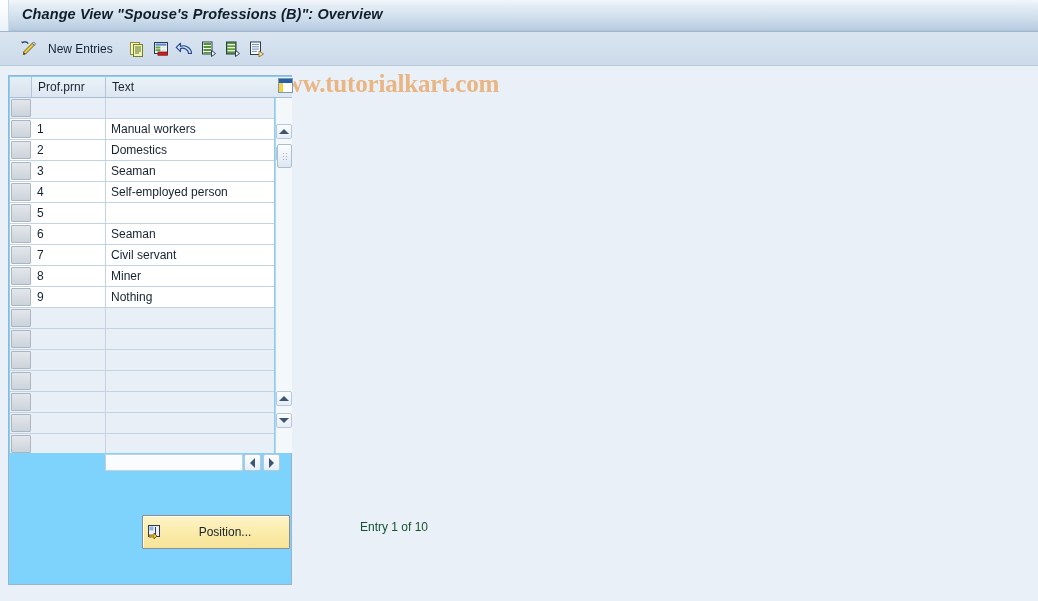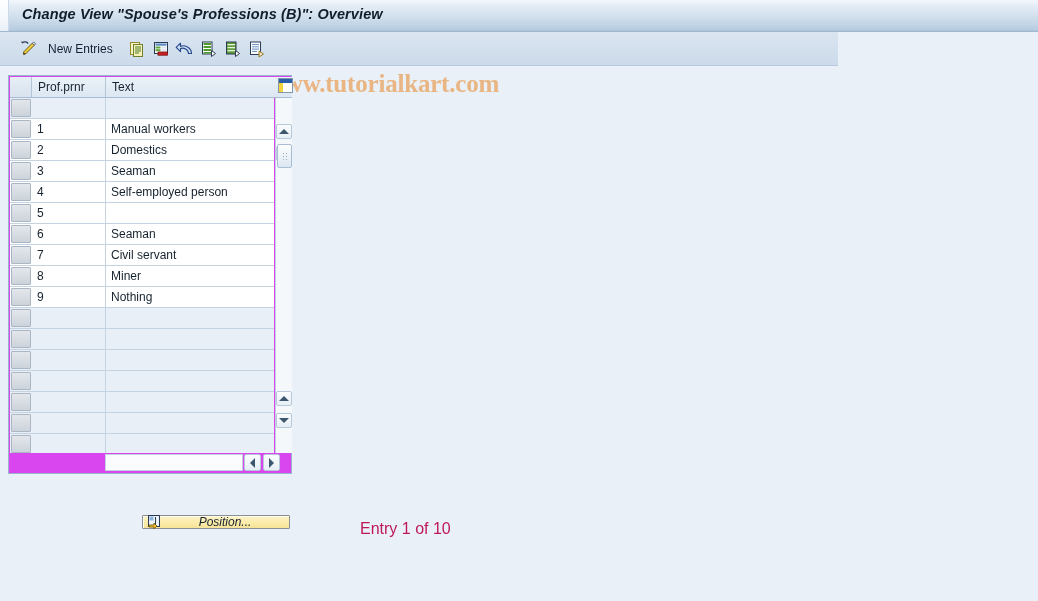--- a/index.html
+++ b/index.html
@@ -24,21 +24,21 @@
     border-right: 1px solid #cbd9e8;
   }
   .title-text {
     position: absolute; left: 22px; top: 6px;
     font-size: 14.5px; font-weight: bold; font-style: italic;
     color: #101d2b; letter-spacing: 0.1px; white-space: nowrap;
   }
 
   
   .toolbar {
-    position: absolute; left: 0; top: 32px; width: 838px; height: 34px;
+    position: absolute; left: 0; top: 32px; width: 1038px; height: 34px;
     background: linear-gradient(to bottom, #dbe5f0 0%, #d2dfed 55%, #ccdaea 100%);
     border-bottom: 1px solid #b7c9dc;
     text-decoration: underline;
   }
   .tb-item {
     position: absolute; top: 5px; height: 24px;
     display: flex; align-items: center; justify-content: center;
   }
   .tb-label {
     position: absolute; top: 10px; font-size: 12px; color: #132132;
@@ -47,22 +47,22 @@
   .watermark {
     position: absolute; left: 267px; top: 38px;
     font-family: "Liberation Serif", serif;
     font-size: 25px; font-weight: bold; color: #e8b583;
     letter-spacing: -0.2px; white-space: nowrap;
   }
 
   
   .table-panel {
     position: absolute; left: 8px; top: 75px;
-    width: 284px; height: 399px;
-    background: #d946ef;
+    width: 284px; height: 510px;
+    background: #7dd3fc;
     border: 1px solid #9bb4ce;
   }
   .tbl-header {
     position: absolute; left: 1px; top: 1px; width: 282px; height: 21px;
     background: linear-gradient(to bottom, #eaf1f8 0%, #dde7f2 100%);
     border-bottom: 1px solid #a8bdd4;
   }
   .hdr-cell {
     position: absolute; top: 0; height: 20px;
     display: flex; align-items: center;
@@ -153,34 +153,33 @@
   }
   .hbtn {
     position: absolute; top: 378px; width: 17px; height: 17px;
     background: linear-gradient(to bottom,#fbfdfe,#e6eef6);
     border: 1px solid #b6c8da; border-radius: 2px;
     display: flex; align-items: center; justify-content: center;
   }
 
   
   .position-btn {
-    position: absolute; left: 142px; top: 515px; width: 148px; height: 14px;
+    position: absolute; left: 142px; top: 515px; width: 148px; height: 34px;
     background: linear-gradient(to bottom, #fdf3c8 0%, #fbecab 50%, #f7e398 100%);
     border: 1px solid #8a8f96; border-radius: 1px;
     display: flex; align-items: center;
     box-shadow: inset 1px 1px 0 #fffcea;
-    font-style: italic;
   }
   .position-label {
     flex: 1; text-align: center; font-size: 12px; color: #16232f;
     padding-right: 6px;
   }
   .entry-text {
     position: absolute; left: 360px; top: 520px;
-    font-size: 16px; color: #be185d; white-space: nowrap;
+    font-size: 12px; color: #14532d; white-space: nowrap;
   }
 </style>
 </head>
 <body>
 
 <div class="titlebar">
   <div class="titlebar-edge"></div>
   <div class="title-text">Change View "Spouse's Professions (B)": Overview</div>
 </div>
 

